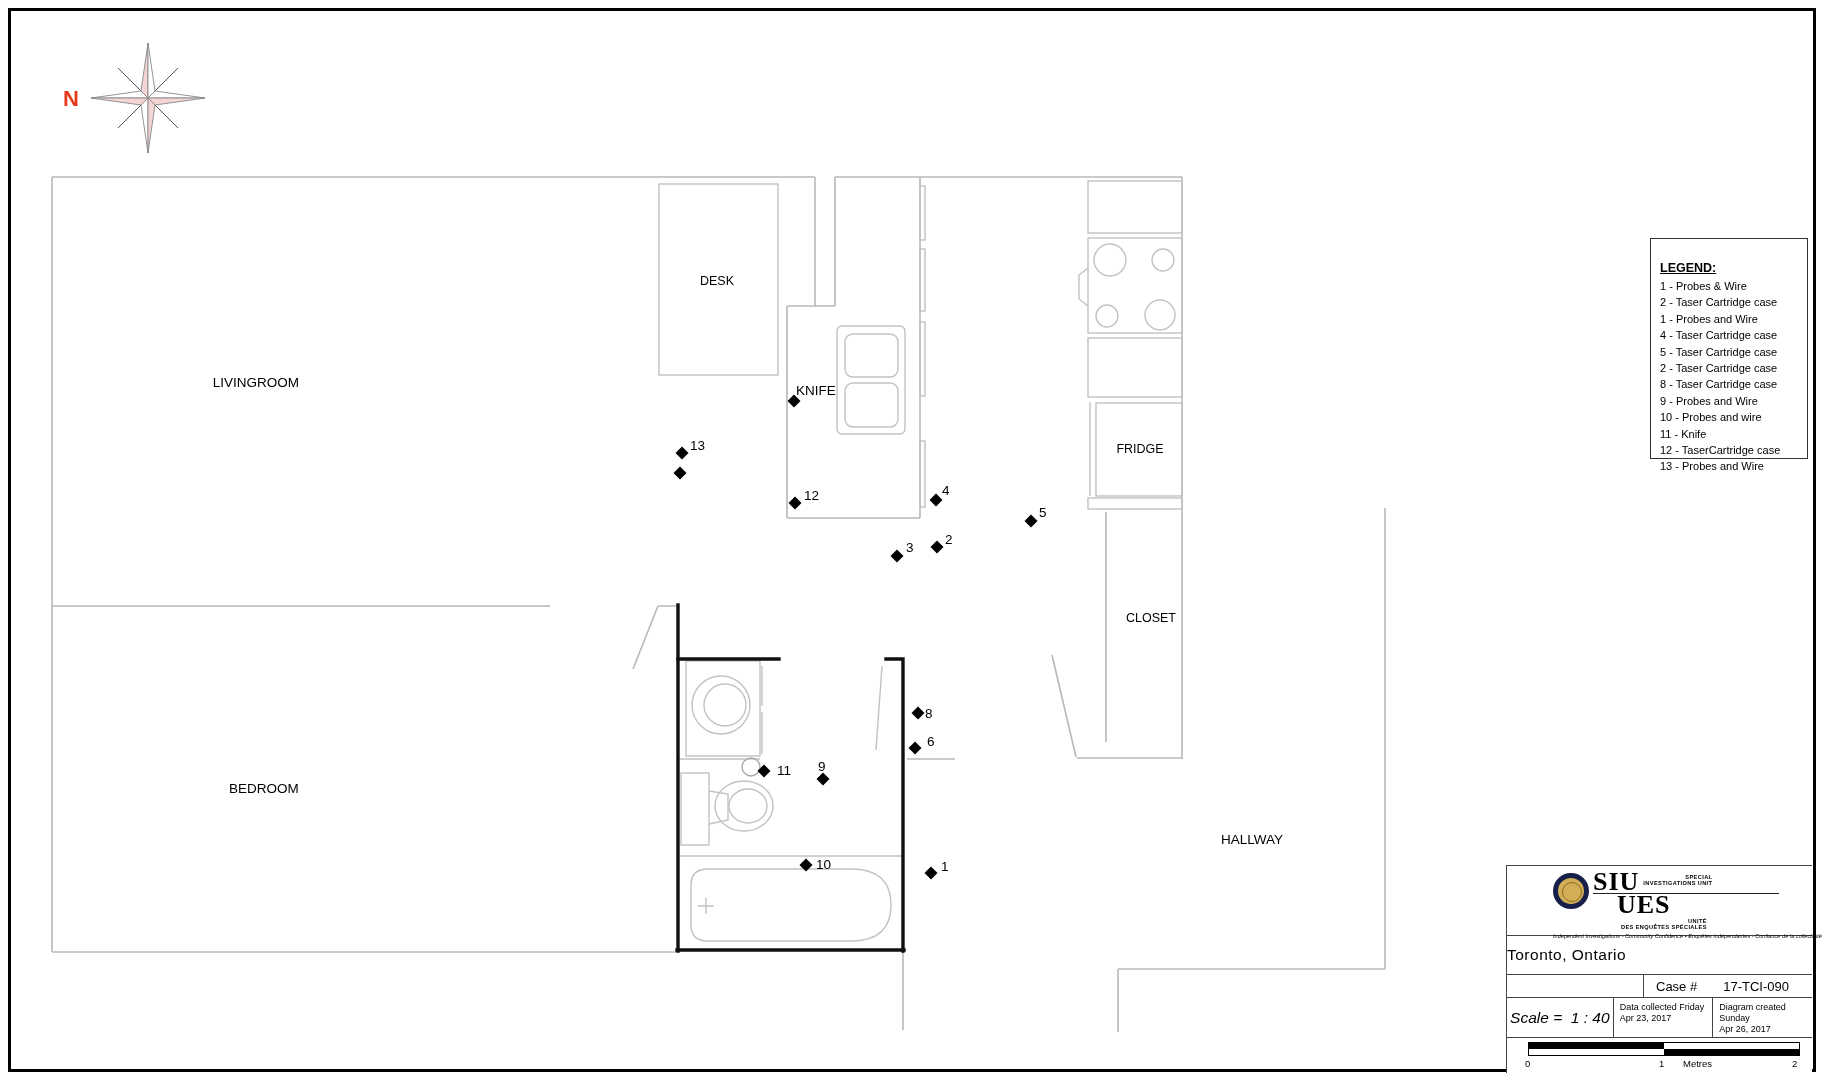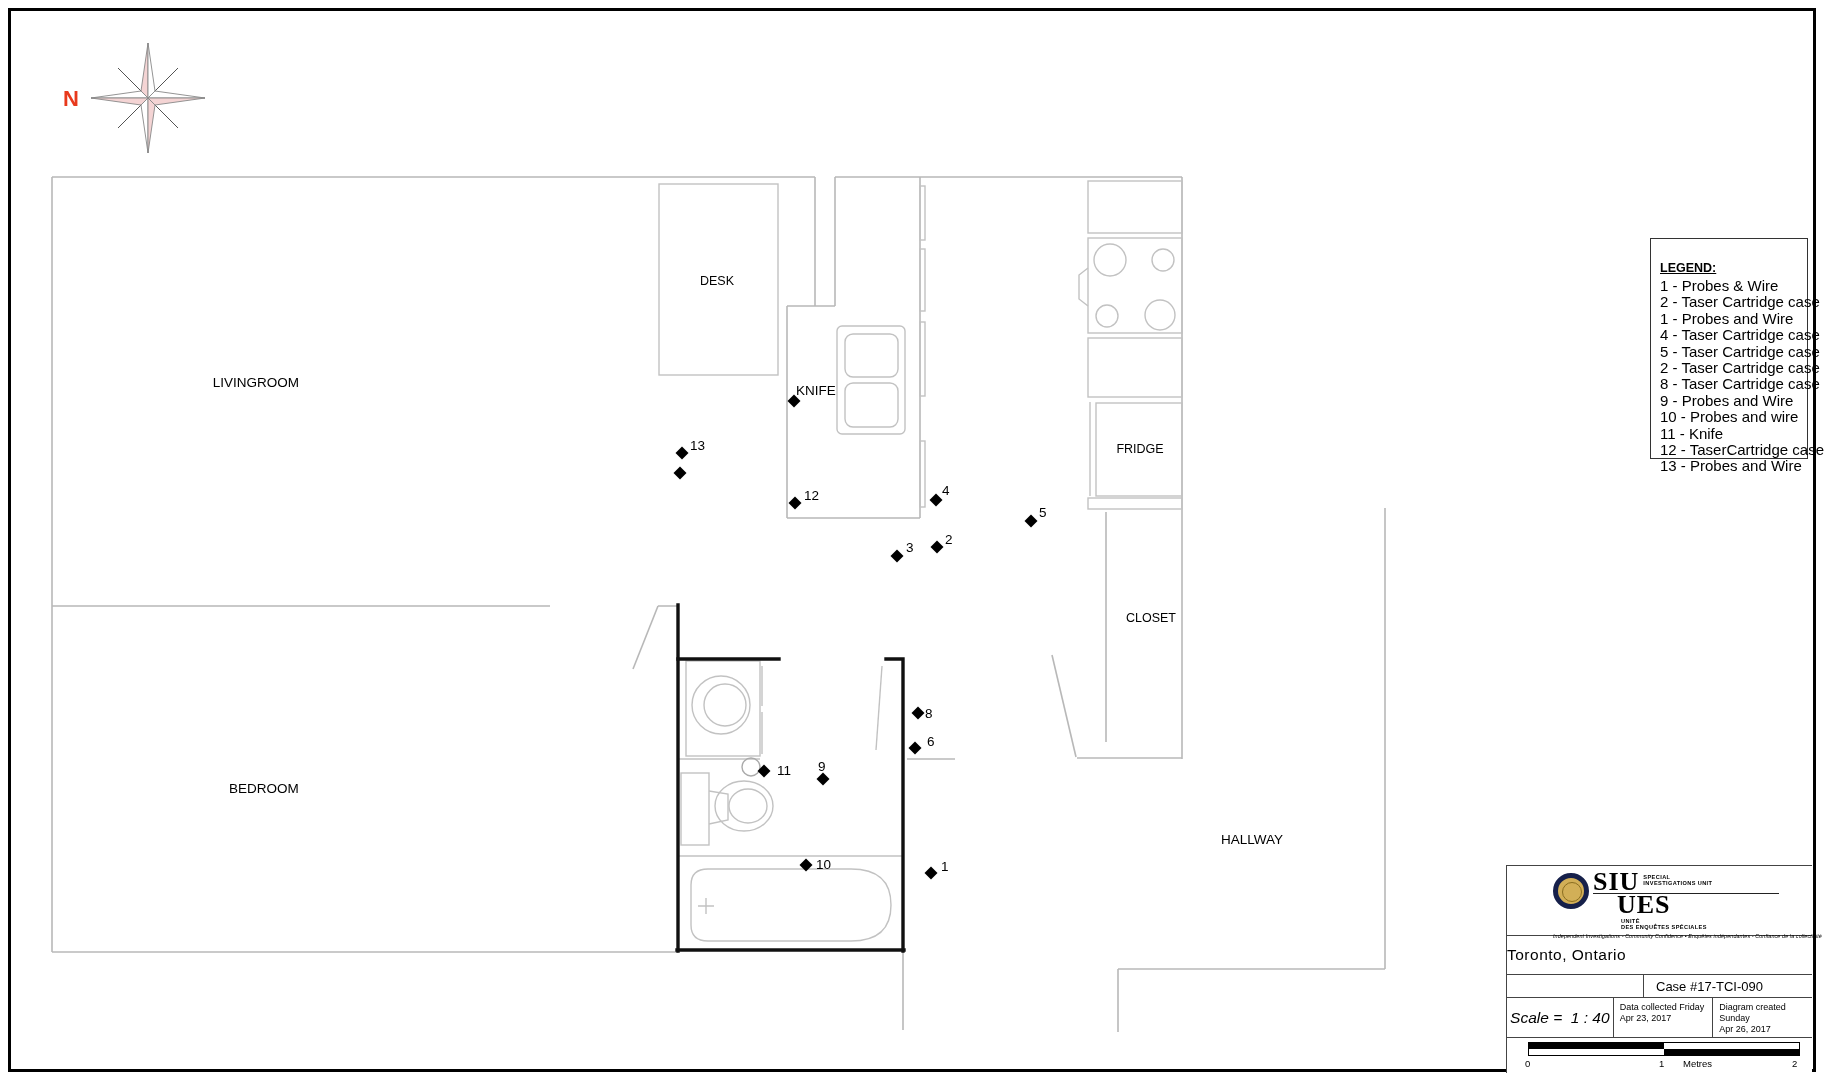--- a/index.html
+++ b/index.html
@@ -9,43 +9,43 @@
                border:3px solid #000;box-sizing:border-box;}
   svg.plan{position:absolute;left:0;top:0;}
   .mlabel{font-size:13.5px;font-family:"Liberation Sans",sans-serif;fill:#000;}
   .room-label{font-size:13.5px;fill:#000;font-family:"Liberation Sans",sans-serif;}
   .room-label.small{font-size:12.5px;}
 
   
   .legend{position:absolute;left:1650px;top:238px;width:158px;height:221px;border:1px solid #333;
           background:#fff;box-sizing:border-box;padding:6px 0 0 9px;}
   .legend-title{font-size:12.5px;font-weight:bold;text-decoration:underline;margin-bottom:3px;margin-top:16px;}
-  .legend-item{font-size:15px;line-height:16.4px;white-space:nowrap;}
+  .legend-item{font-size:11px;line-height:16.4px;white-space:nowrap;}
 
   
   .tblock{position:absolute;left:1506px;top:865px;width:306px;height:208px;background:#fff;
           border-left:1px solid #444;border-top:1px solid #444;box-sizing:border-box;}
   .logo-row{height:69px;position:relative;}
   .logo-wrap{position:absolute;left:46px;top:5px;}
-  .logo-top{display:flex;}
+  .logo-top{display:flex;text-align:right;}
   .crest{width:36px;height:36px;border-radius:50%;border:5px solid #16204a;background:#d2af57;
          box-sizing:border-box;margin-top:2px;position:relative;}
   .crest-inner{position:absolute;left:4px;top:4px;width:18px;height:18px;border-radius:50%;
                border:1px solid #8a6d1f;}
   .logo-text{margin-left:4px;}
   .logo-line1{display:flex;align-items:flex-start;border-bottom:1px solid #222;padding-bottom:1px;width:186px;}
   .logo-line2{display:flex;align-items:flex-start;margin-left:24px;flex-direction:column;}
   .big-serif{font-family:"Liberation Serif",serif;font-weight:bold;font-size:26px;line-height:21px;letter-spacing:1px;}
   .sub{font-size:5.6px;line-height:6px;letter-spacing:.4px;text-transform:uppercase;margin:3px 0 0 4px;font-weight:bold;}
   .tagline{font-size:5.4px;font-style:italic;margin-top:3px;white-space:nowrap;letter-spacing:.1px;}
   .toronto-row{height:38px;border-top:1px solid #444;display:flex;align-items:center;justify-content:flex-start;
                font-size:15.5px;letter-spacing:.5px;}
   .case-row{height:23px;border-top:1px solid #444;display:flex;box-sizing:border-box;}
   .case-left{width:137px;border-right:1px solid #444;box-sizing:border-box;}
-  .case-right{flex:1;display:flex;align-items:center;font-size:13px;padding-left:12px;}
+  .case-right{flex:1;display:flex;align-items:center;font-size:13px;padding-left:12px;gap:26px;}
   .scale-row{height:40px;border-top:1px solid #444;display:flex;box-sizing:border-box;}
   .scale-cell{width:106px;display:flex;align-items:center;justify-content:center;font-size:15.5px;white-space:pre;font-style:italic;}
   .date-cell{width:100px;border-left:1px solid #444;font-size:9px;line-height:11px;
              padding:4px 0 0 6px;box-sizing:border-box;}
   .bar-row{height:37px;border-top:1px solid #444;position:relative;}
   .sbar{position:absolute;left:21px;top:4px;width:270px;height:12px;border:1px solid #000;}
   .sbar-r{height:6px;display:flex;}
   .sbar-b{width:50%;background:#000;height:100%;}
   .sbar-w{width:50%;background:#fff;height:100%;}
   .bar-label{position:absolute;top:20px;font-size:9.5px;}

